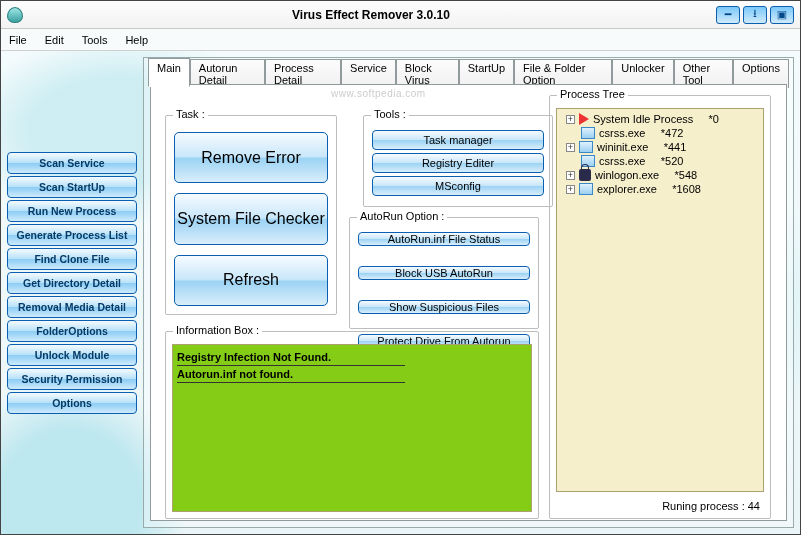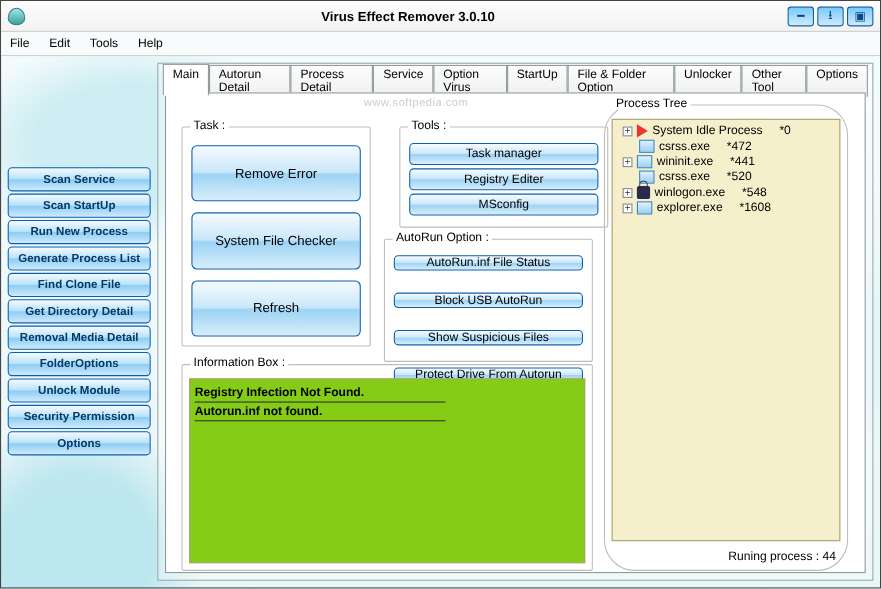--- a/index.html
+++ b/index.html
@@ -20,28 +20,28 @@
 .sbtn { height: 22px; border: 1px solid #0a5fb0; border-radius: 4px; background: linear-gradient(#f4faff,#b9e2f9 48%,#8dcdf4 52%,#cfeafc); color: #053a66; font-weight: bold; font-size: 10.5px; cursor: pointer; display: flex; align-items: center; justify-content: center; }
 .content { flex: 1; border: 1px solid #9aa; background: rgba(255,255,255,.35); position: relative; padding: 6px; }
 .tabs { display: flex; gap: 0; position: absolute; top: -1px; left: 4px; right: 4px; }
 .tab { padding: 3px 8px; border: 1px solid #919b9c; border-bottom: none; background: linear-gradient(#fcfcfc,#f0f0f0); font-size: 11px; cursor: pointer; position: relative; top: 1px; }
 .tab.active { background: #fff; border-bottom: 1px solid #fff; z-index: 2; font-weight: normal; }
 .tab:not(.active) { top: 2px; padding-top: 2px; padding-bottom: 2px; }
 .tabpage { border: 1px solid #919b9c; background: #fff; margin-top: 20px; height: calc(100% - 20px); position: relative; padding: 8px; }
 .group { border: 1px solid #bdbdbd; border-radius: 2px; position: absolute; padding: 8px 8px; }
 .group > .legend { position: absolute; top: -8px; left: 7px; background: #fff; padding: 0 3px; font-size: 11px; }
 .task-group { left: 14px; top: 30px; width: 172px; height: 200px; display: flex; flex-direction: column; gap: 10px; padding-top: 16px; }
-.bigbtn { height: 52px; border: 1px solid #0a5fb0; border-radius: 5px; background: linear-gradient(#f6fbff,#c9e7fa 48%,#9cd3f4 52%,#d9eefb); font-size: 12px; cursor: pointer; display: flex; align-items: center; justify-content: center; }
+.bigbtn { height: 52px; border: 1px solid #0a5fb0; border-radius: 5px; background: linear-gradient(#f6fbff,#c9e7fa 48%,#9cd3f4 52%,#d9eefb); font-size: 16px; cursor: pointer; display: flex; align-items: center; justify-content: center; }
 .tools-group { left: 212px; top: 30px; width: 190px; height: 92px; padding-top: 14px; display: flex; flex-direction: column; gap: 3px; }
 .mbtn { height: 20px; border: 1px solid #0a5fb0; border-radius: 4px; background: linear-gradient(#f6fbff,#c9e7fa 48%,#9cd3f4 52%,#d9eefb); font-size: 11px; cursor: pointer; display: flex; align-items: center; justify-content: center; }
 .autorun-group { left: 198px; top: 132px; width: 190px; height: 112px; padding-top: 14px; display: flex; flex-direction: column; gap: 20px; }
 .info-group { left: 14px; top: 246px; width: 374px; height: 188px; padding-top: 0; }
 .info-box { position: absolute; left: 6px; right: 6px; top: 12px; bottom: 6px; background: #84cc16; border: 1px solid #a9a171; padding: 4px; font-size: 11px; overflow: hidden; }
 .info-box .line { font-weight: bold; border-bottom: 1px solid #333; padding: 2px 0; width: 65%; }
-.tree-group { left: 398px; top: 10px; width: 222px; height: 424px; padding-top: 0; border-radius: 28px; }
+.tree-group { left: 398px; top: 10px; width: 222px; height: 424px; padding-top: 0; }
 .tree-box { position: absolute; left: 6px; right: 6px; top: 12px; bottom: 26px; background: #f6efcc; border: 1px solid #a9a171; padding: 3px; overflow: hidden; }
 .tree-item { display: flex; align-items: center; gap: 4px; padding: 1px 0; font-size: 11px; }
 .expander { width: 9px; height: 9px; border: 1px solid #888; background: #fff; font-size: 9px; line-height: 7px; text-align: center; cursor: pointer; color: #333; }
 .proc-ico { width: 14px; height: 12px; border: 1px solid #3a88c8; background: linear-gradient(#dff1fd,#9cd0f2); }
 .arrow-ico { width: 0; height: 0; border-left: 10px solid #e33; border-top: 6px solid transparent; border-bottom: 6px solid transparent; }
 .lock-ico { width: 12px; height: 12px; background: #2a2a4a; border-radius: 2px; position: relative; }
 .lock-ico:before { content:""; position:absolute; top:-5px; left:2px; width:6px; height:6px; border:1.5px solid #2a2a4a; border-bottom:none; border-radius:4px 4px 0 0; background:transparent; }
 .status { position: absolute; bottom: 6px; right: 10px; font-size: 11px; }
 .watermark { position:absolute; top:3px; left:180px; color:#ccc; font-size:10px; letter-spacing:.5px; pointer-events:none; }
 </style>
@@ -79,21 +79,21 @@
     <div class="sbtn">Security Permission</div>
     <div class="sbtn">Options</div>
   </div>
 
   <div class="content">
     <div class="tabs">
       <div class="tab active">Main</div>
       <div class="tab">Autorun Detail</div>
       <div class="tab">Process Detail</div>
       <div class="tab">Service</div>
-      <div class="tab">Option Virus</div>
+      <div class="tab">Block Virus</div>
       <div class="tab">StartUp</div>
       <div class="tab">File &amp; Folder Option</div>
       <div class="tab">Unlocker</div>
       <div class="tab">Other Tool</div>
       <div class="tab">Options</div>
     </div>
 
     <div class="tabpage">
       <div class="watermark">www.softpedia.com</div>
 

